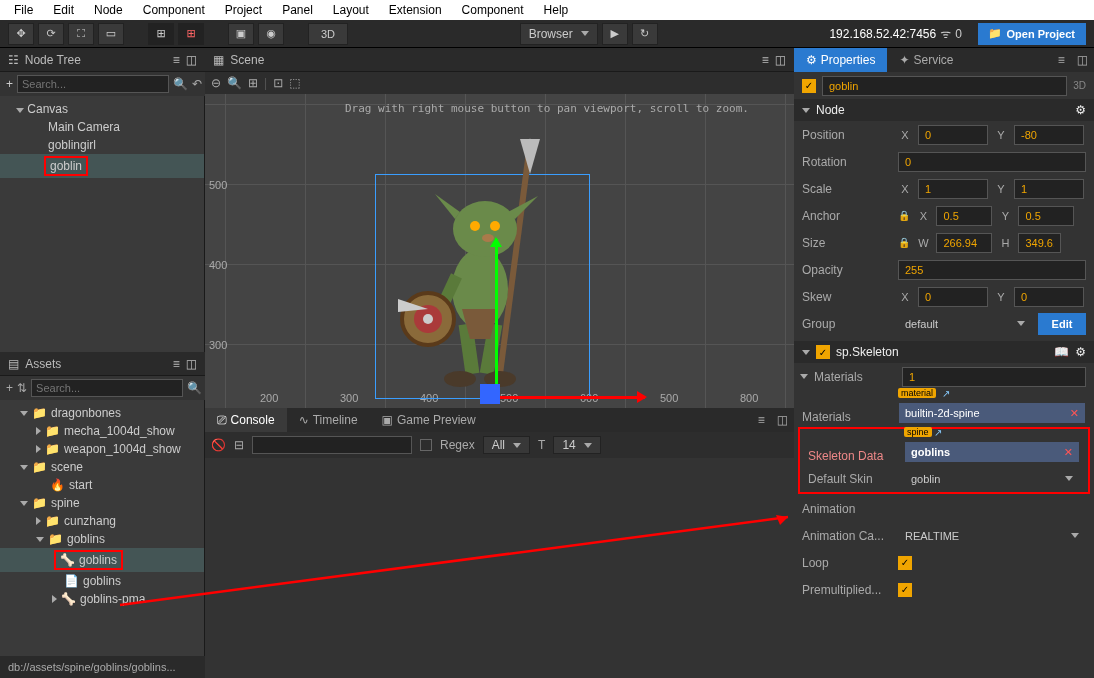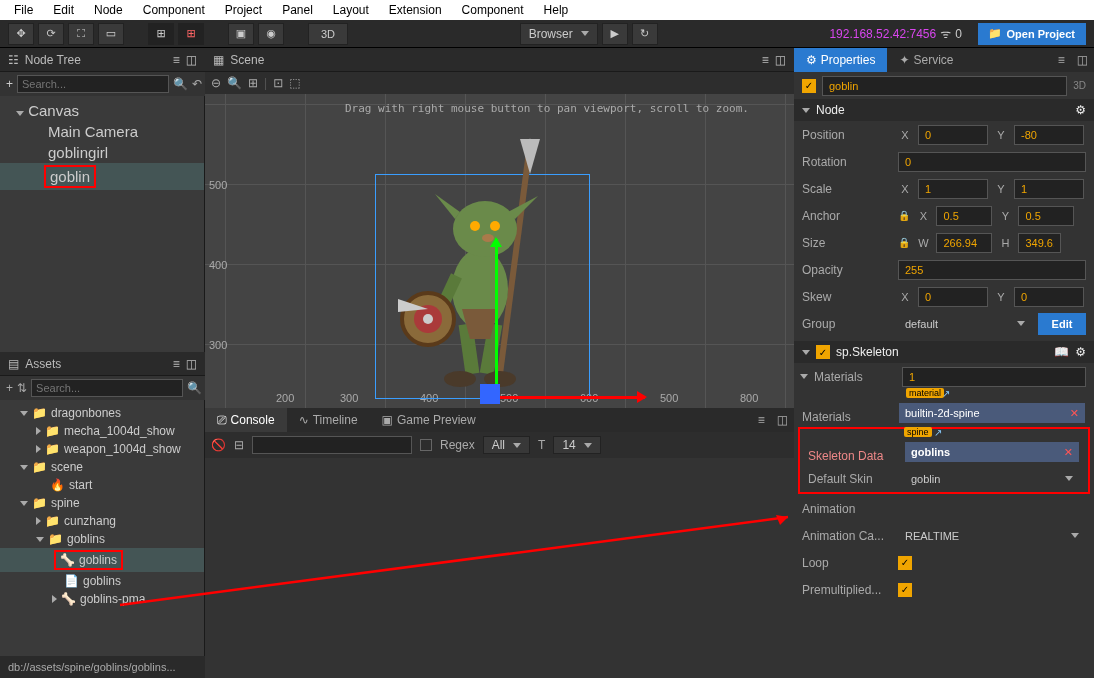--- a/index.html
+++ b/index.html
@@ -11,21 +11,21 @@
 .tbtn.blue { background:#2a7ad0; color:#fff; border-color:#2a7ad0; padding:0 10px; width:auto; font-weight:bold; }
 .spacer{flex:1;}
 .dropdown{ background:#383838; border:1px solid #222; height:22px; display:flex; align-items:center; padding:0 8px; color:#ccc; gap:8px;}
 .main { display:flex; height:630px; }
 .col-left { width:205px; display:flex; flex-direction:column; }
 .col-mid { flex:1; display:flex; flex-direction:column; width:580px;}
 .col-right { width:300px; display:flex; flex-direction:column; background:#333;}
 .panel-head { background:#2a2a2a; height:24px; display:flex; align-items:center; padding:0 8px; gap:6px; border-bottom:1px solid #1a1a1a; color:#bbb;}
 .panel-body { flex:1; background:#3a3a3a; overflow:hidden; border-right:1px solid #1a1a1a;}
 .node-tree { padding:4px 0; }
-.node-item { padding:2px 0 2px 30px; font-size:15px; color:#ccc;}
+.node-item { padding:2px 0 2px 30px; font-size:12px; color:#ccc;}
 .highlight-red { border:2px solid red; display:inline-block; padding:1px 4px;}
 .scene-canvas { background:#444; flex:1; position:relative; overflow:hidden;}
 .grid { position:absolute; inset:0; background-image:linear-gradient(#555 1px,transparent 1px),linear-gradient(90deg,#555 1px,transparent 1px); background-size:80px 80px; background-position:-60px 10px;}
 .axis-label{ position:absolute; color:#aaa; font-size:11px;}
 .goblin-box{ position:absolute; left:170px; top:80px; width:215px; height:225px; border:1px solid #3a9eff;}
 .gizmo-y{ position:absolute; left:290px; top:145px; width:3px; height:160px; background:#0f0;}
 .gizmo-y:before{content:"";position:absolute;top:-8px;left:-5px;border:6px solid transparent;border-bottom:10px solid #0f0;}
 .gizmo-x{ position:absolute; left:290px; top:302px; width:150px; height:3px; background:red;}
 .gizmo-x:after{content:"";position:absolute;right:-8px;top:-5px;border:6px solid transparent;border-left:10px solid red;}
 .gizmo-box{position:absolute;left:275px;top:290px;width:20px;height:20px;background:#3366ff;}
@@ -84,21 +84,21 @@
   <div style="width:16px;"></div>
   <div class="tbtn" style="width:40px;">3D</div>
   <div class="spacer"></div>
   <div class="dropdown">
       <span>Browser</span>
       <span class="triangle-down"></span>
     </div>
   <div class="tbtn">▶</div>
   <div class="tbtn">↻</div>
   <div class="spacer"></div>
-  <span style="color:#d946ef;">192.168.52.42:7456</span>
+  <span style="color:#ffffff;">192.168.52.42:7456</span>
   <span style="color:#ccc;">ᯤ</span>
   <span style="color:#ccc;">0</span>
   <div style="width:8px;"></div>
   <div class="tbtn blue">
       <span style="margin-right:4px;">📁</span>
       <span>Open Project</span>
     </div>
 </div>
 
 <div class="main">
@@ -215,21 +215,21 @@
       <span>⬚</span>
     </div>
     <div class="scene-canvas" style="height:320px;">
       <div class="grid"></div>
       <div style="position:absolute;top:8px;left:140px;color:#aaa;font-family:monospace;font-size:11px;">Drag with right mouse button to pan viewport, scroll to zoom.</div>
 
       <div class="axis-label" style="top:85px;left:4px;">500</div>
       <div class="axis-label" style="top:165px;left:4px;">400</div>
       <div class="axis-label" style="top:245px;left:4px;">300</div>
 
-      <div class="axis-label" style="bottom:4px;left:71px;">200</div>
+      <div class="axis-label" style="bottom:4px;left:55px;">200</div>
       <div class="axis-label" style="bottom:4px;left:135px;">300</div>
       <div class="axis-label" style="bottom:4px;left:215px;">400</div>
       <div class="axis-label" style="bottom:4px;left:295px;">500</div>
       <div class="axis-label" style="bottom:4px;left:375px;">600</div>
       <div class="axis-label" style="bottom:4px;left:455px;">500</div>
       <div class="axis-label" style="bottom:4px;left:535px;">800</div>
       <div class="goblin-box"></div>
 
       <svg class="goblin-sprite" viewBox="0 0 200 280">
         <line x1="150" y1="10" x2="120" y2="240" stroke="#7a5a3a" stroke-width="6"></line>
@@ -391,21 +391,21 @@
         <span>⚙</span>
       </div>
     <div class="prop-row">
         <span class="triangle-down" style="margin-left:-2px;"></span>
         <span class="prop-label" style="width:82px;">Materials</span>
         <input class="prop-input" value="1" style="">
       </div>
     <div class="prop-row" style="height:36px;align-items:flex-end;">
         <span class="prop-label">Materials</span>
       <div style="flex:1;position:relative;">
-        <span class="badge" style="position:absolute;top:-14px;left:8px;">material</span>
+        <span class="badge" style="position:absolute;top:-14px;left:0;">material</span>
           <span style="position:absolute;top:-14px;left:44px;color:#8cf;font-size:10px;">↗</span>
         <div class="drop-field">
             <span>builtin-2d-spine</span>
             <div class="spacer"></div>
             <span style="color:#f55;">✕</span>
           </div>
       </div>
     </div>
     <div style="border:2px solid red;margin:1px 4px;padding:0 0;">
     <div class="prop-row" style="height:36px;align-items:flex-end;">

